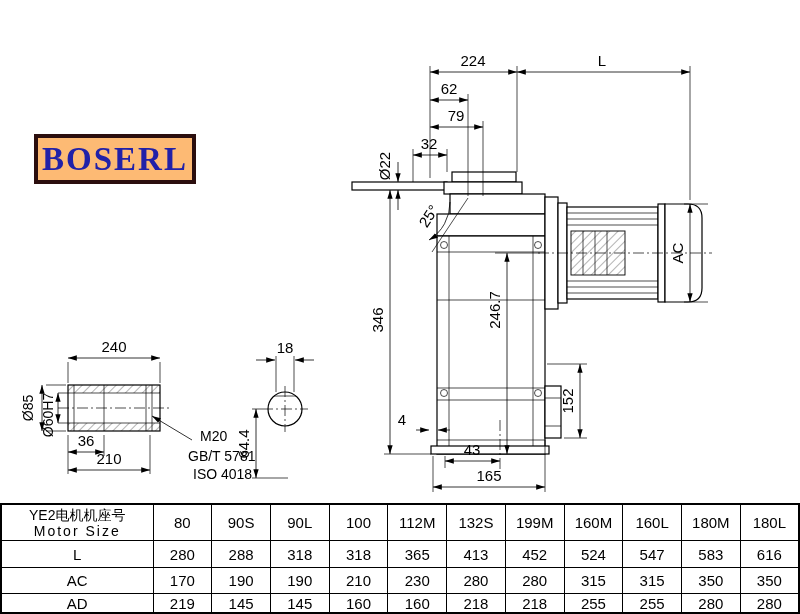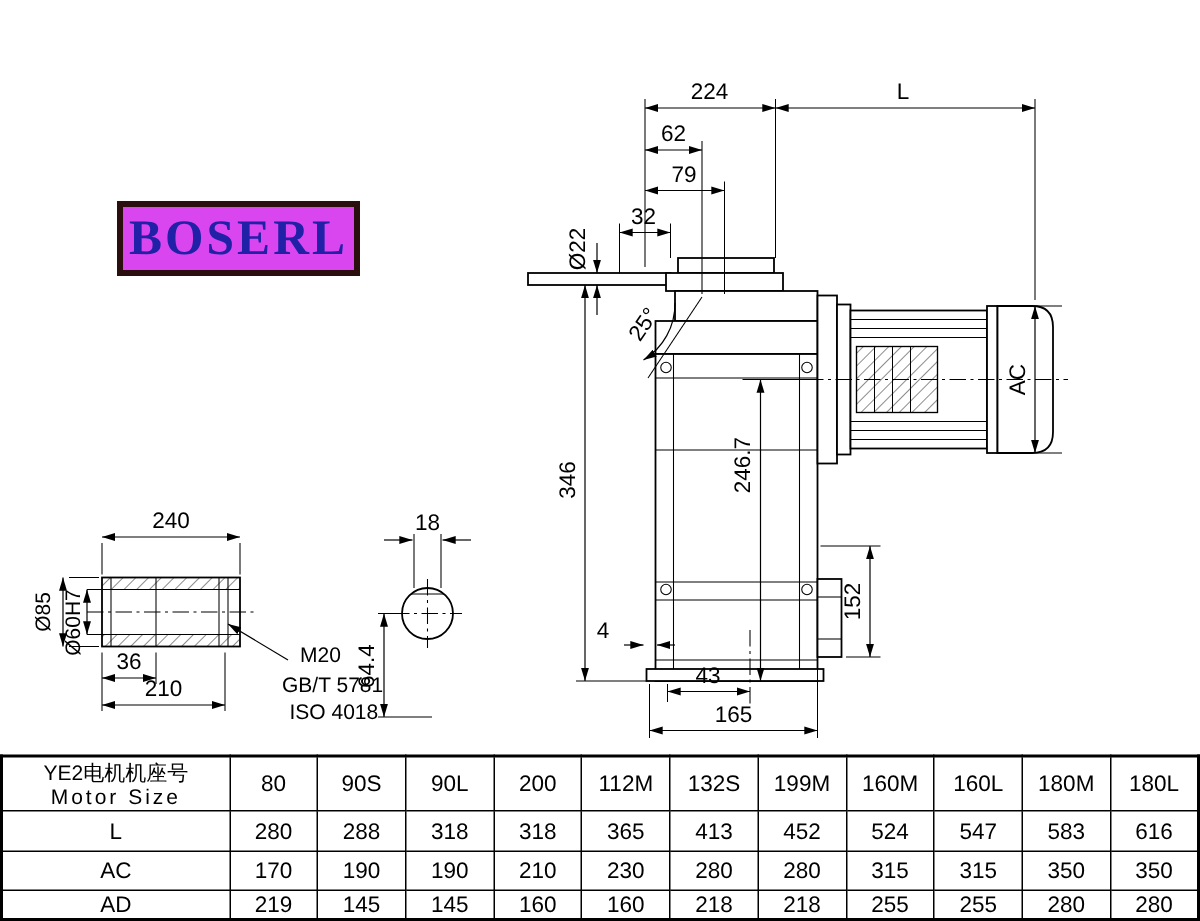--- a/index.html
+++ b/index.html
@@ -1,21 +1,21 @@
 <!DOCTYPE html>
 <html><head>
 <meta charset="utf-8">
 <style>
   html,body{margin:0;padding:0;background:#fff;}
   .page{position:relative;width:800px;height:614px;background:#fff;overflow:hidden;
         font-family:"Liberation Sans",sans-serif;color:#000;}
   .title{position:absolute;left:46px;top:12px;font-size:28px;font-weight:bold;
          letter-spacing:1px;font-family:"DejaVu Sans",sans-serif;}
   .logo{position:absolute;left:34px;top:134px;width:154px;height:42px;border:4px solid #2b0e0e;
-        background:#d946ef;display:flex;align-items:center;justify-content:center;margin-left:44px;}
+        background:#fdba74;display:flex;align-items:center;justify-content:center;}
   .logo span{font-family:"Liberation Serif",serif;font-weight:bold;font-size:33px;
         color:#2121a8;letter-spacing:2px;}
   svg.drawing{position:absolute;left:0;top:0;}
   .fw{stroke:#000;stroke-width:1.2;fill:#fff;}
   .thin{stroke:#000;stroke-width:0.7;fill:none;}
   .cl{stroke:#000;stroke-width:0.7;fill:none;stroke-dasharray:11 3 2 3;}
   .dim{stroke:#000;stroke-width:0.8;fill:none;}
   .dt{font-family:"Liberation Sans",sans-serif;font-size:15px;fill:#000;}
   .dts{font-family:"Liberation Sans",sans-serif;font-size:14px;fill:#000;}
   table.dims{position:absolute;left:0;top:503px;width:800px;height:111px;border-collapse:collapse;
@@ -228,21 +228,21 @@
     </colgroup>
     <tbody>
         <tr style="height:35px">
       <td>
         <div class="hc1">YE2电机机座号</div>
         <div class="hc2">Motor Size</div>
       </td>
       <td>80</td>
       <td>90S</td>
       <td>90L</td>
-      <td>200</td>
+      <td>100</td>
       <td>112M</td>
       <td>132S</td>
       <td>199M</td>
       <td>160M</td>
       <td>160L</td>
       <td>180M</td>
       <td>180L</td>
     </tr>
     <tr style="height:25px">
       <td>L</td>

